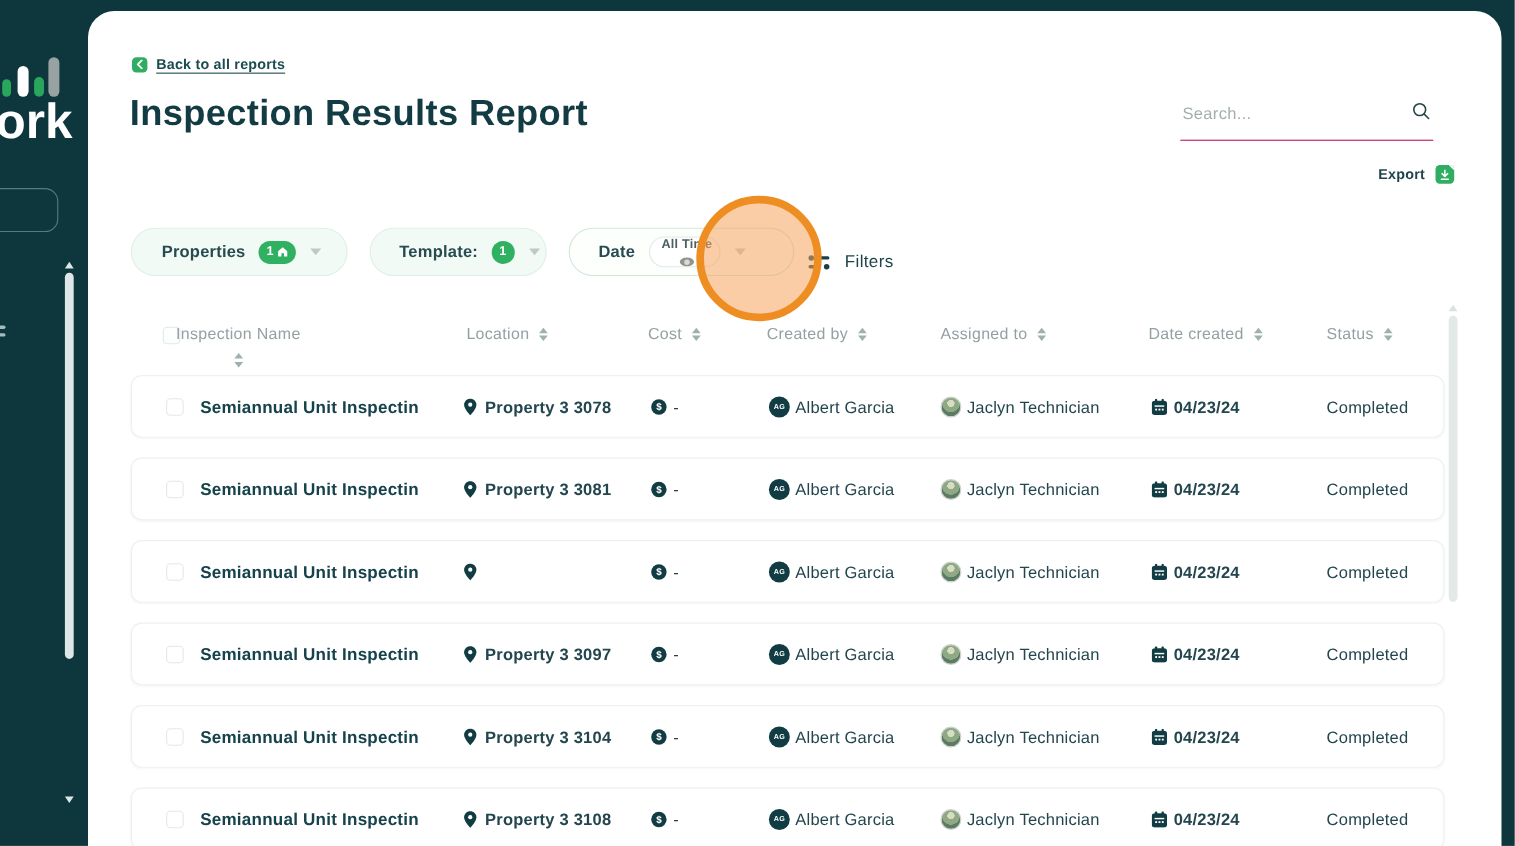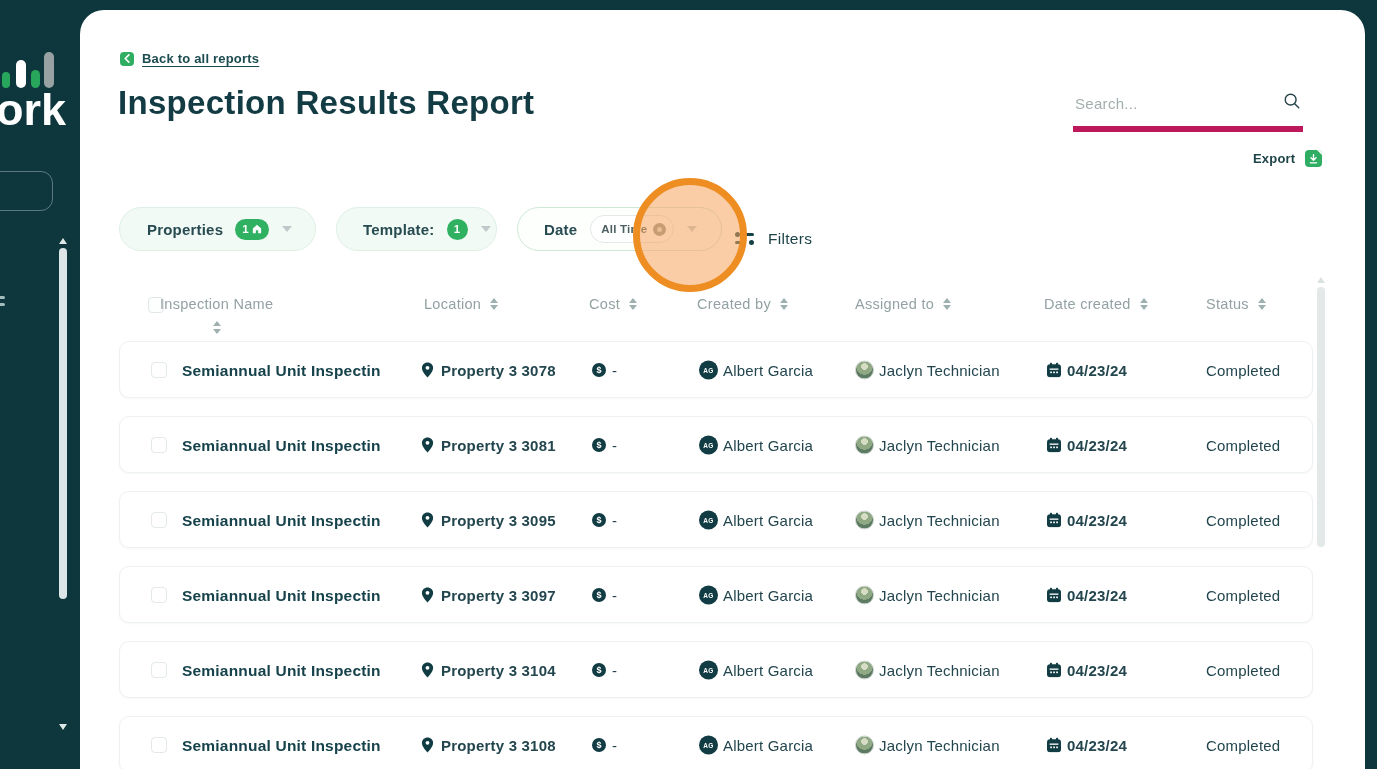--- a/index.html
+++ b/index.html
@@ -30,42 +30,42 @@
   
   .card { position:absolute; left:80px; top:10px; width:1285px; height:790px;
           background:#ffffff; border-radius:24px; }
 
   .back-link { position:absolute; left:40px; top:41px; display:flex; align-items:center; gap:8px; cursor:pointer; }
   .back-ic { width:14px; height:14px; background:#2fae63; border-radius:4px; display:flex; align-items:center; justify-content:center; }
   .back-txt { font-size:13px; font-weight:600; color:#1c4b50; text-decoration:underline; text-underline-offset:3px; letter-spacing:.2px; }
 
   .page-title { position:absolute; left:38px; top:74px; font-size:33px; font-weight:800; color:#123b44; letter-spacing:.3px; }
 
-  .search { position:absolute; left:993px; top:80px; width:230px; border-bottom:6px solid #be185d; padding:2px 2px 12px 2px; display:flex; align-items:center; }
+  .search { position:absolute; left:993px; top:80px; width:230px; border-bottom:1px solid #be185d; padding:2px 2px 12px 2px; display:flex; align-items:center; }
   .search input { flex:1; border:0; outline:0; background:transparent; font-family:inherit; font-size:15px; color:#3c5457; letter-spacing:.3px; }
   .search input::placeholder { color:#a3aeae; }
 
   .subtitle { position:absolute; left:39px; top:138px; font-size:19.5px; font-weight:800; color:#123b44; letter-spacing:.2px; }
 
   .export { position:absolute; left:1173px; top:140px; display:flex; align-items:center; gap:10px; cursor:pointer; }
   .export-txt { font-size:13px; font-weight:600; color:#1e4449; letter-spacing:.2px; }
   .export-ic { width:17px; height:17px; background:#2fae63; border-radius:4px; position:relative; display:flex; align-items:center; justify-content:center; }
   .export-ic::after { content:""; position:absolute; top:0; right:0; width:0; height:0;
         border-left:5px solid transparent; border-top:5px solid #ffffff; border-top-right-radius:4px; }
 
   
   .pill { position:absolute; top:197px; height:44px; border-radius:22px; display:flex; align-items:center; cursor:pointer; }
   .pill-label { font-size:15px; color:#274b50; font-weight:600; letter-spacing:.2px; }
   .pill-props { left:39px;  width:197px; background:#f2faf5; border:1px solid #def0e5; padding-left:27px; }
   .pill-tmpl  { left:256px; width:161px; background:#f2faf5; border:1px solid #def0e5; padding-left:26px; }
   .pill-date  { left:437px; width:205px; background:#fdfffd; border:1px solid #cfe9d9; padding-left:26px; }
   .badge-pill { margin-left:12px; height:21px; min-width:21px; background:#2fb161; border-radius:11px; display:flex; align-items:center; justify-content:center; gap:3px; padding:0 7px; }
   .badge-pill b { color:#fff; font-size:11.5px; font-weight:700; }
   .caret { margin-left:13px; width:0; height:0; border-left:5px solid transparent; border-right:5px solid transparent; border-top:6px solid #bfc9c9; }
-  .inner-pill { margin-left:13px; height:28px; border:1px solid #e3e8e8; border-radius:14px; background:#fff; display:flex; align-items:center; gap:6px; padding:0 7px 0 10px; }
+  .inner-pill { margin-left:13px; height:28px; border:1px solid #e3e8e8; border-radius:14px; background:#fff; display:flex; align-items:center; gap:6px; padding:0 7px 0 10px;flex-direction:column; }
   .inner-val { font-size:11.5px; color:#4b5f61; font-weight:600; letter-spacing:.2px; }
   .clear-dot { width:13px; height:13px; border-radius:50%; background:#90958e; display:flex; align-items:center; justify-content:center; }
   .clear-dot i { width:5px; height:5px; border-radius:50%; background:#d9dcd2; }
 
   .filters-ctl { position:absolute; left:655px; top:207px; height:44px; display:flex; align-items:center; gap:14px; cursor:pointer; }
   .f-ic { width:19px; height:15px; position:relative; }
   .f-ic i { position:absolute; background:#154147; border-radius:2px; }
   .f-ic .d1 { left:0;  top:0;   width:5px;  height:5px; border-radius:50%; }
   .f-ic .b1 { left:8px; top:1px; width:11px; height:3.5px; }
   .f-ic .b2 { left:0;  top:9px; width:11px; height:3.5px; }
@@ -320,21 +320,20 @@
 
   <div class="row r2">
     <span class="cb"></span>
     <span class="cell nm">Semiannual Unit Inspectin</span>
     <span class="ic pin">
         <svg width="13" height="16" viewBox="0 0 24 30">
           <path d="M12 1C6 1 1.5 5.6 1.5 11.2 1.5 19 12 29 12 29s10.5-10 10.5-17.8C22.5 5.6 18 1 12 1z" fill="#113c43"></path>
           <circle cx="12" cy="11" r="3.6" fill="#fff"></circle>
         </svg>
       </span>
-    <span class="cell lc">Property 3 3095</span>
     <span class="ic dol">
         <span>$</span>
       </span>
     <span class="cell cs">-</span>
     <span class="avatar ini">
         <span>AG</span>
       </span>
     <span class="cell cb-n">Albert Garcia</span>
     <span class="avatar pho"></span>
     <span class="cell at-n">Jaclyn Technician</span>

